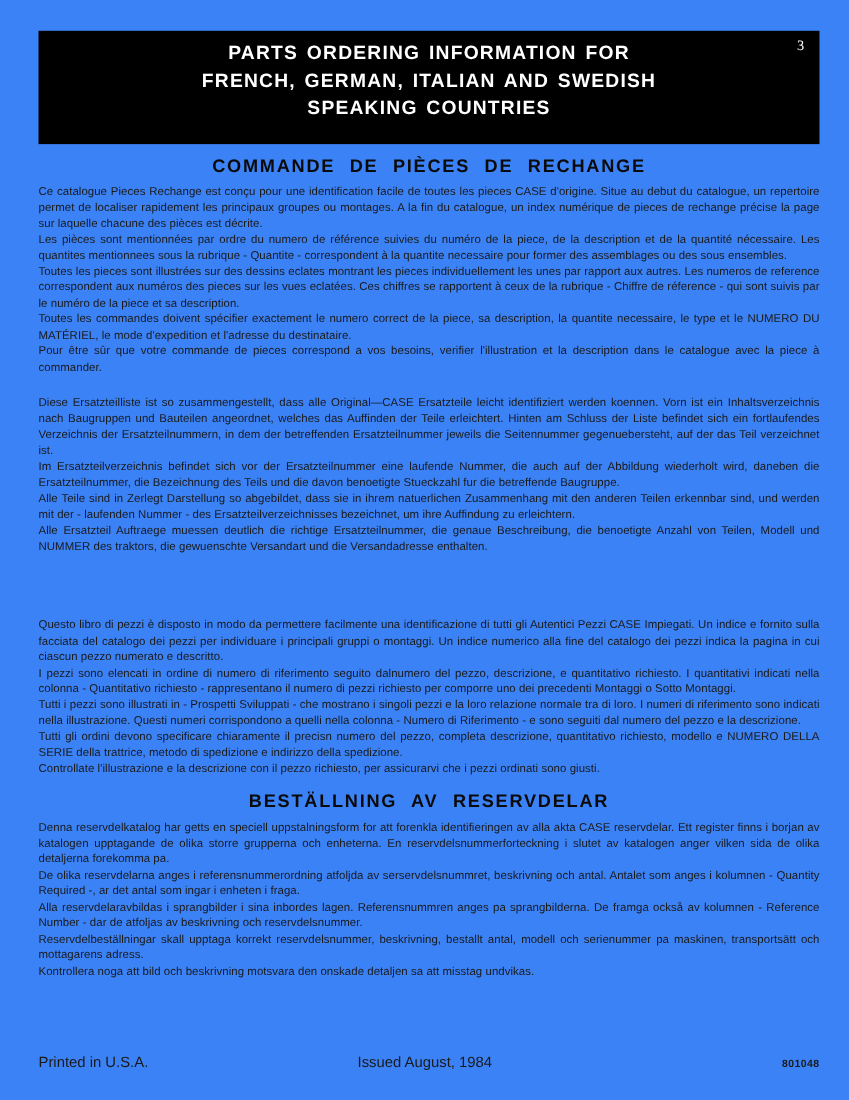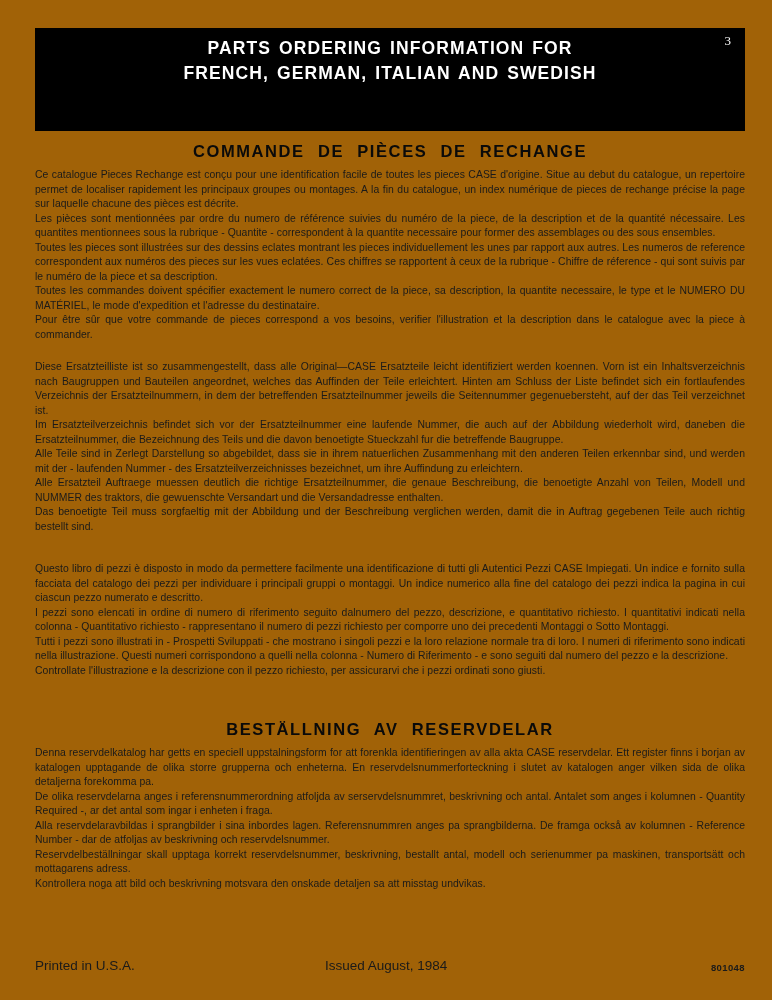--- a/index.html
+++ b/index.html
@@ -14,21 +14,21 @@
     font-family: "Liberation Sans", "DejaVu Sans", sans-serif;
     color: #111111;
     overflow: hidden;
     position: relative;
   }
 
   .page {
     position: relative;
     width: 772px;
     height: 1000px;
-    background: #a16207;
+    background: #3b82f6;
   }
 
   
   .header-band {
     position: absolute;
     left: 35px;
     top: 28px;
     width: 710px;
     height: 103px;
     background: #000000;
@@ -126,45 +126,46 @@
 </style>
 </head>
 <body>
 
 <div class="page">
 
   <div class="header-band">
     <div class="header-titles">
       <span class="tline">PARTS ORDERING INFORMATION FOR</span>
       <span class="tline">FRENCH, GERMAN, ITALIAN AND SWEDISH</span>
+      <span class="tline">SPEAKING COUNTRIES</span>
     </div>
     <div class="page-number">3</div>
   </div>
 
   <div class="section" style="top:142px;">
     <div class="sect-heading">COMMANDE DE PIÈCES DE RECHANGE</div>
     <p class="para">Ce catalogue Pieces Rechange est conçu pour une identification facile de toutes les pieces CASE d'origine. Situe au debut du catalogue, un repertoire permet de localiser rapidement les principaux groupes ou montages. A la fin du catalogue, un index numérique de pieces de rechange précise la page sur laquelle chacune des pièces est décrite.</p>
     <p class="para">Les pièces sont mentionnées par ordre du numero de référence suivies du numéro de la piece, de la description et de la quantité nécessaire. Les quantites mentionnees sous la rubrique - Quantite - correspondent à la quantite necessaire pour former des assemblages ou des sous ensembles.</p>
     <p class="para">Toutes les pieces sont illustrées sur des dessins eclates montrant les pieces individuellement les unes par rapport aux autres. Les numeros de reference correspondent aux numéros des pieces sur les vues eclatées. Ces chiffres se rapportent à ceux de la rubrique - Chiffre de réference - qui sont suivis par le numéro de la piece et sa description.</p>
     <p class="para">Toutes les commandes doivent spécifier exactement le numero correct de la piece, sa description, la quantite necessaire, le type et le NUMERO DU MATÉRIEL, le mode d'expedition et l'adresse du destinataire.</p>
     <p class="para">Pour être sûr que votre commande de pieces correspond a vos besoins, verifier l'illustration et la description dans le catalogue avec la piece à commander.</p>
   </div>
 
   <div class="section" style="top:360px;">
     <p class="para">Diese Ersatzteilliste ist so zusammengestellt, dass alle Original—CASE Ersatzteile leicht identifiziert werden koennen. Vorn ist ein Inhaltsverzeichnis nach Baugruppen und Bauteilen angeordnet, welches das Auffinden der Teile erleichtert. Hinten am Schluss der Liste befindet sich ein fortlaufendes Verzeichnis der Ersatzteilnummern, in dem der betreffenden Ersatzteilnummer jeweils die Seitennummer gegenuebersteht, auf der das Teil verzeichnet ist.</p>
     <p class="para">Im Ersatzteilverzeichnis befindet sich vor der Ersatzteilnummer eine laufende Nummer, die auch auf der Abbildung wiederholt wird, daneben die Ersatzteilnummer, die Bezeichnung des Teils und die davon benoetigte Stueckzahl fur die betreffende Baugruppe.</p>
     <p class="para">Alle Teile sind in Zerlegt Darstellung so abgebildet, dass sie in ihrem natuerlichen Zusammenhang mit den anderen Teilen erkennbar sind, und werden mit der - laufenden Nummer - des Ersatzteilverzeichnisses bezeichnet, um ihre Auffindung zu erleichtern.</p>
     <p class="para">Alle Ersatzteil Auftraege muessen deutlich die richtige Ersatzteilnummer, die genaue Beschreibung, die benoetigte Anzahl von Teilen, Modell und NUMMER des traktors, die gewuenschte Versandart und die Versandadresse enthalten.</p>
-    <p class="para">Das benoetigte Teil muss sorgfaeltig mit der Abbildung und der Beschreibung verglichen werden, damit die in Auftrag gegebenen Teile auch richtig bestellt sind.</p>
   </div>
 
   <div class="section" style="top:562px;">
     <p class="para">Questo libro di pezzi è disposto in modo da permettere facilmente una identificazione di tutti gli Autentici Pezzi CASE Impiegati. Un indice e fornito sulla facciata del catalogo dei pezzi per individuare i principali gruppi o montaggi. Un indice numerico alla fine del catalogo dei pezzi indica la pagina in cui ciascun pezzo numerato e descritto.</p>
     <p class="para">I pezzi sono elencati in ordine di numero di riferimento seguito dalnumero del pezzo, descrizione, e quantitativo richiesto. I quantitativi indicati nella colonna - Quantitativo richiesto - rappresentano il numero di pezzi richiesto per comporre uno dei precedenti Montaggi o Sotto Montaggi.</p>
     <p class="para">Tutti i pezzi sono illustrati in - Prospetti Sviluppati - che mostrano i singoli pezzi e la loro relazione normale tra di loro. I numeri di riferimento sono indicati nella illustrazione. Questi numeri corrispondono a quelli nella colonna - Numero di Riferimento - e sono seguiti dal numero del pezzo e la descrizione.</p>
+    <p class="para">Tutti gli ordini devono specificare chiaramente il precisn numero del pezzo, completa descrizione, quantitativo richiesto, modello e NUMERO DELLA SERIE della trattrice, metodo di spedizione e indirizzo della spedizione.</p>
     <p class="para">Controllate l'illustrazione e la descrizione con il pezzo richiesto, per assicurarvi che i pezzi ordinati sono giusti.</p>
   </div>
 
   <div class="section" style="top:720px;">
     <div class="sect-heading">BESTÄLLNING AV RESERVDELAR</div>
     <p class="para">Denna reservdelkatalog har getts en speciell uppstalningsform for att forenkla identifieringen av alla akta CASE reservdelar. Ett register finns i borjan av katalogen upptagande de olika storre grupperna och enheterna. En reservdelsnummerforteckning i slutet av katalogen anger vilken sida de olika detaljerna forekomma pa.</p>
     <p class="para">De olika reservdelarna anges i referensnummerordning atfoljda av serservdelsnummret, beskrivning och antal. Antalet som anges i kolumnen - Quantity Required -, ar det antal som ingar i enheten i fraga.</p>
     <p class="para">Alla reservdelaravbildas i sprangbilder i sina inbordes lagen. Referensnummren anges pa sprangbilderna. De framga också av kolumnen - Reference Number - dar de atfoljas av beskrivning och reservdelsnummer.</p>
     <p class="para">Reservdelbeställningar skall upptaga korrekt reservdelsnummer, beskrivning, bestallt antal, modell och serienummer pa maskinen, transportsätt och mottagarens adress.</p>
     <p class="para">Kontrollera noga att bild och beskrivning motsvara den onskade detaljen sa att misstag undvikas.</p>

